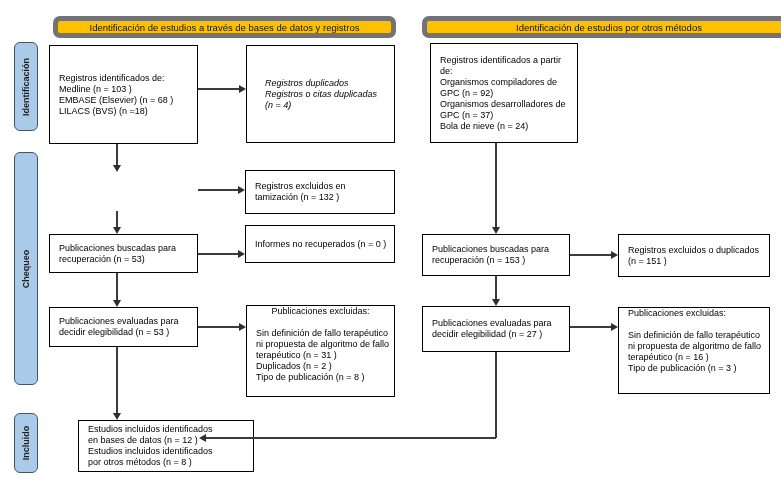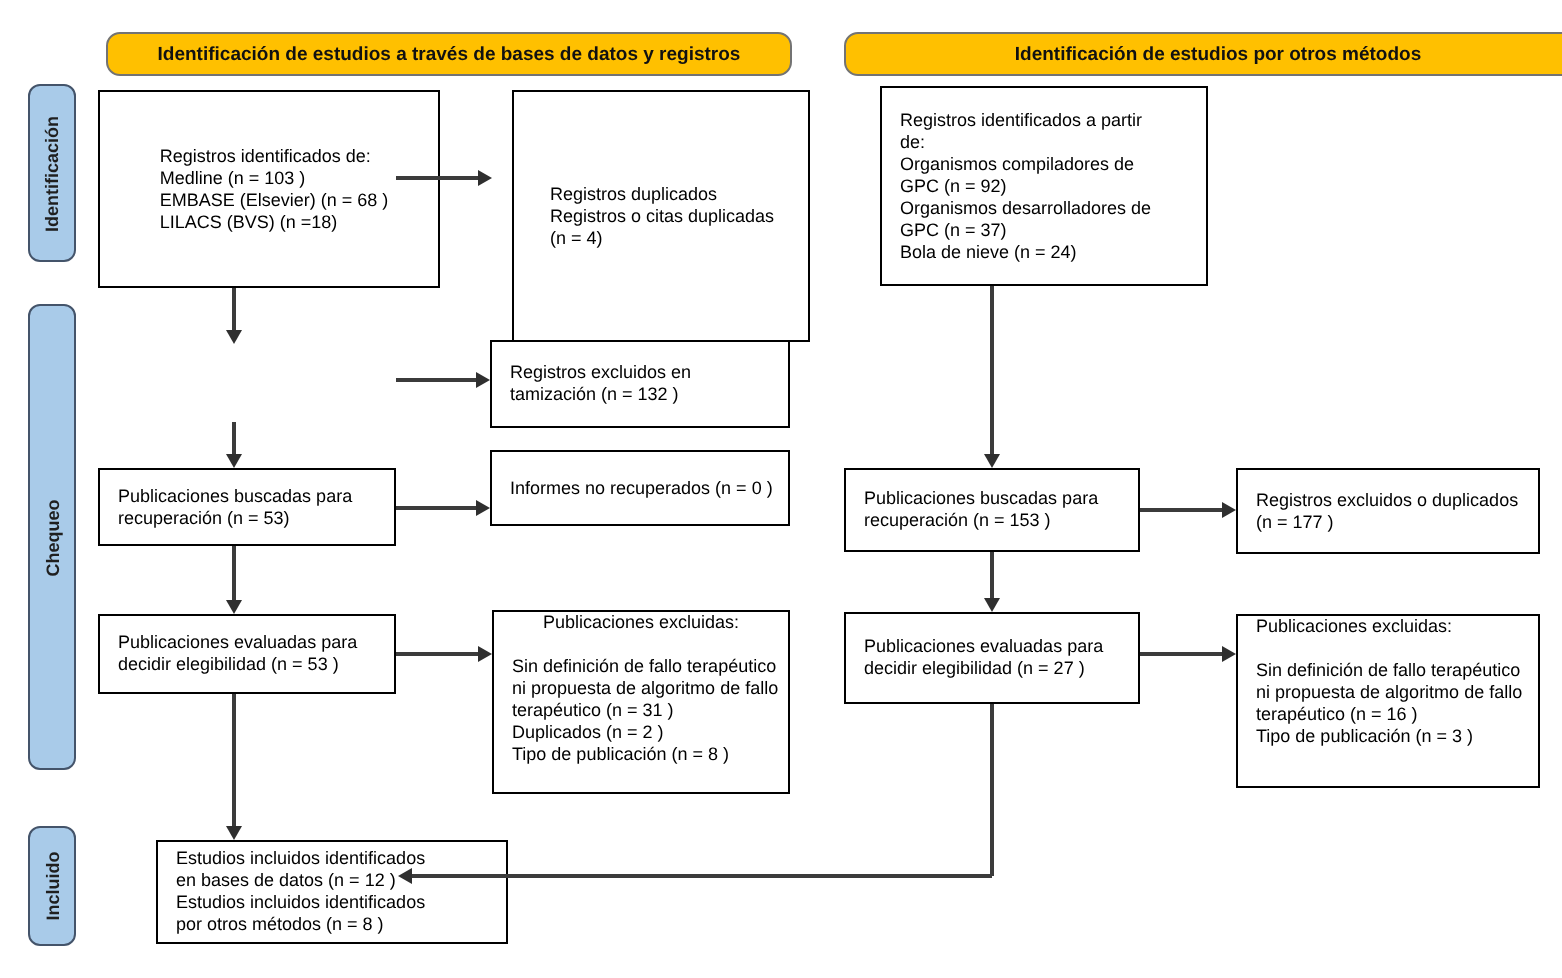--- a/index.html
+++ b/index.html
@@ -1,23 +1,23 @@
 <!DOCTYPE html>
 <html><head>
 <meta charset="utf-8">
 <style>
   html,body{margin:0;padding:0;background:#ffffff;}
   .canvas{
     position:relative;width:781px;height:489px;background:#ffffff;
     font-family:"Liberation Sans", sans-serif;color:#000;overflow:hidden;
   }
   .header{
-    position:absolute;background:#FFC000;border:1px solid #737373;border-radius:7px;
+    position:absolute;background:#FFC000;border:5px solid #737373;border-radius:7px;
     display:flex;align-items:center;justify-content:center;
-    font-weight:bold;font-size:9.5px;color:#111;box-sizing:border-box;text-align:center;
+    font-weight:normal;font-size:9.5px;color:#111;box-sizing:border-box;text-align:center;
   }
   .side{
     position:absolute;background:#A9CBE9;border:1px solid #44546A;border-radius:6px;
     display:flex;align-items:center;justify-content:center;box-sizing:border-box;
   }
   .side span{
     transform:rotate(-90deg);white-space:nowrap;font-weight:bold;font-size:9px;color:#1f1f1f;
   }
   .box{
     position:absolute;background:#fff;border:1px solid #000;box-sizing:border-box;
@@ -48,83 +48,83 @@
   <div class="side" style="left:14px;top:42px;width:24px;height:89px;">
     <span>Identificación</span>
   </div>
   <div class="side" style="left:14px;top:152px;width:24px;height:233px;">
     <span>Chequeo</span>
   </div>
   <div class="side" style="left:14px;top:413px;width:24px;height:60px;">
     <span>Incluido</span>
   </div>
 
-  <div class="box" style="left:49px;top:45px;width:171px;height:99px;justify-content:center;">
+  <div class="box" style="left:49px;top:45px;width:149px;height:99px;">
     <div class="txt">Registros identificados de:
 Medline (n = 103 )
 EMBASE (Elsevier) (n = 68 )
 LILACS (BVS) (n =18)</div>
   </div>
   <div class="box" style="left:49px;top:234px;width:149px;height:39px;">
     <div class="txt">Publicaciones buscadas para
 recuperación  (n = 53)</div>
   </div>
   <div class="box" style="left:49px;top:307px;width:149px;height:40px;">
     <div class="txt">Publicaciones evaluadas para
 decidir elegibilidad (n = 53 )</div>
   </div>
   <div class="box" style="left:49px;top:420px;width:176px;height:52px;margin-left:29px;">
     <div class="txt">Estudios incluidos identificados
 en bases de datos  (n = 12 )
 Estudios incluidos identificados
 por otros métodos (n = 8 )</div>
   </div>
 
-  <div class="box pad-lg" style="left:256px;top:45px;width:149px;height:126px;">
+  <div class="box pad-lg" style="left:246px;top:45px;width:149px;height:98px;font-style:italic;">
     <div class="txt">Registros duplicados
 Registros o citas duplicadas
 (n = 4)</div>
   </div>
   <div class="box" style="left:245px;top:170px;width:150px;height:44px;">
     <div class="txt">Registros excluidos en
 tamización  (n = 132 )</div>
   </div>
   <div class="box" style="left:245px;top:225px;width:150px;height:38px;">
     <div class="txt">Informes no recuperados (n = 0 )</div>
   </div>
   <div class="box excl" style="left:246px;top:305px;width:149px;height:92px;">
     <div class="ttl center">Publicaciones excluidas:</div>
     <div class="bdy">Sin definición de fallo terapéutico
 ni propuesta de algoritmo de fallo
 terapéutico (n = 31 )
 Duplicados (n = 2 )
 Tipo de publicación (n = 8 )</div>
   </div>
 
-  <div class="box" style="left:440px;top:43px;width:164px;height:100px;">
+  <div class="box" style="left:430px;top:43px;width:148px;height:100px;">
     <div class="txt">Registros identificados a partir
 de:
 Organismos compiladores de
 GPC (n = 92)
 Organismos desarrolladores de
 GPC (n = 37)
 Bola de nieve (n = 24)</div>
   </div>
   <div class="box" style="left:422px;top:234px;width:148px;height:42px;">
     <div class="txt">Publicaciones buscadas para
 recuperación  (n = 153 )</div>
   </div>
   <div class="box" style="left:422px;top:306px;width:148px;height:46px;">
     <div class="txt">Publicaciones evaluadas para
 decidir elegibilidad  (n = 27 )</div>
   </div>
 
   <div class="box" style="left:618px;top:234px;width:152px;height:43px;">
     <div class="txt">Registros excluidos o duplicados
-(n = 177 )</div>
+(n = 151 )</div>
   </div>
   <div class="box excl" style="left:618px;top:307px;width:152px;height:87px;">
     <div class="ttl">Publicaciones excluidas:</div>
     <div class="bdy">Sin definición de fallo terapéutico
 ni propuesta de algoritmo de fallo
 terapéutico (n = 16 )
 Tipo de publicación (n = 3 )</div>
   </div>
 
   <div class="vline" style="left:116px;top:144px;height:21px;"></div>

